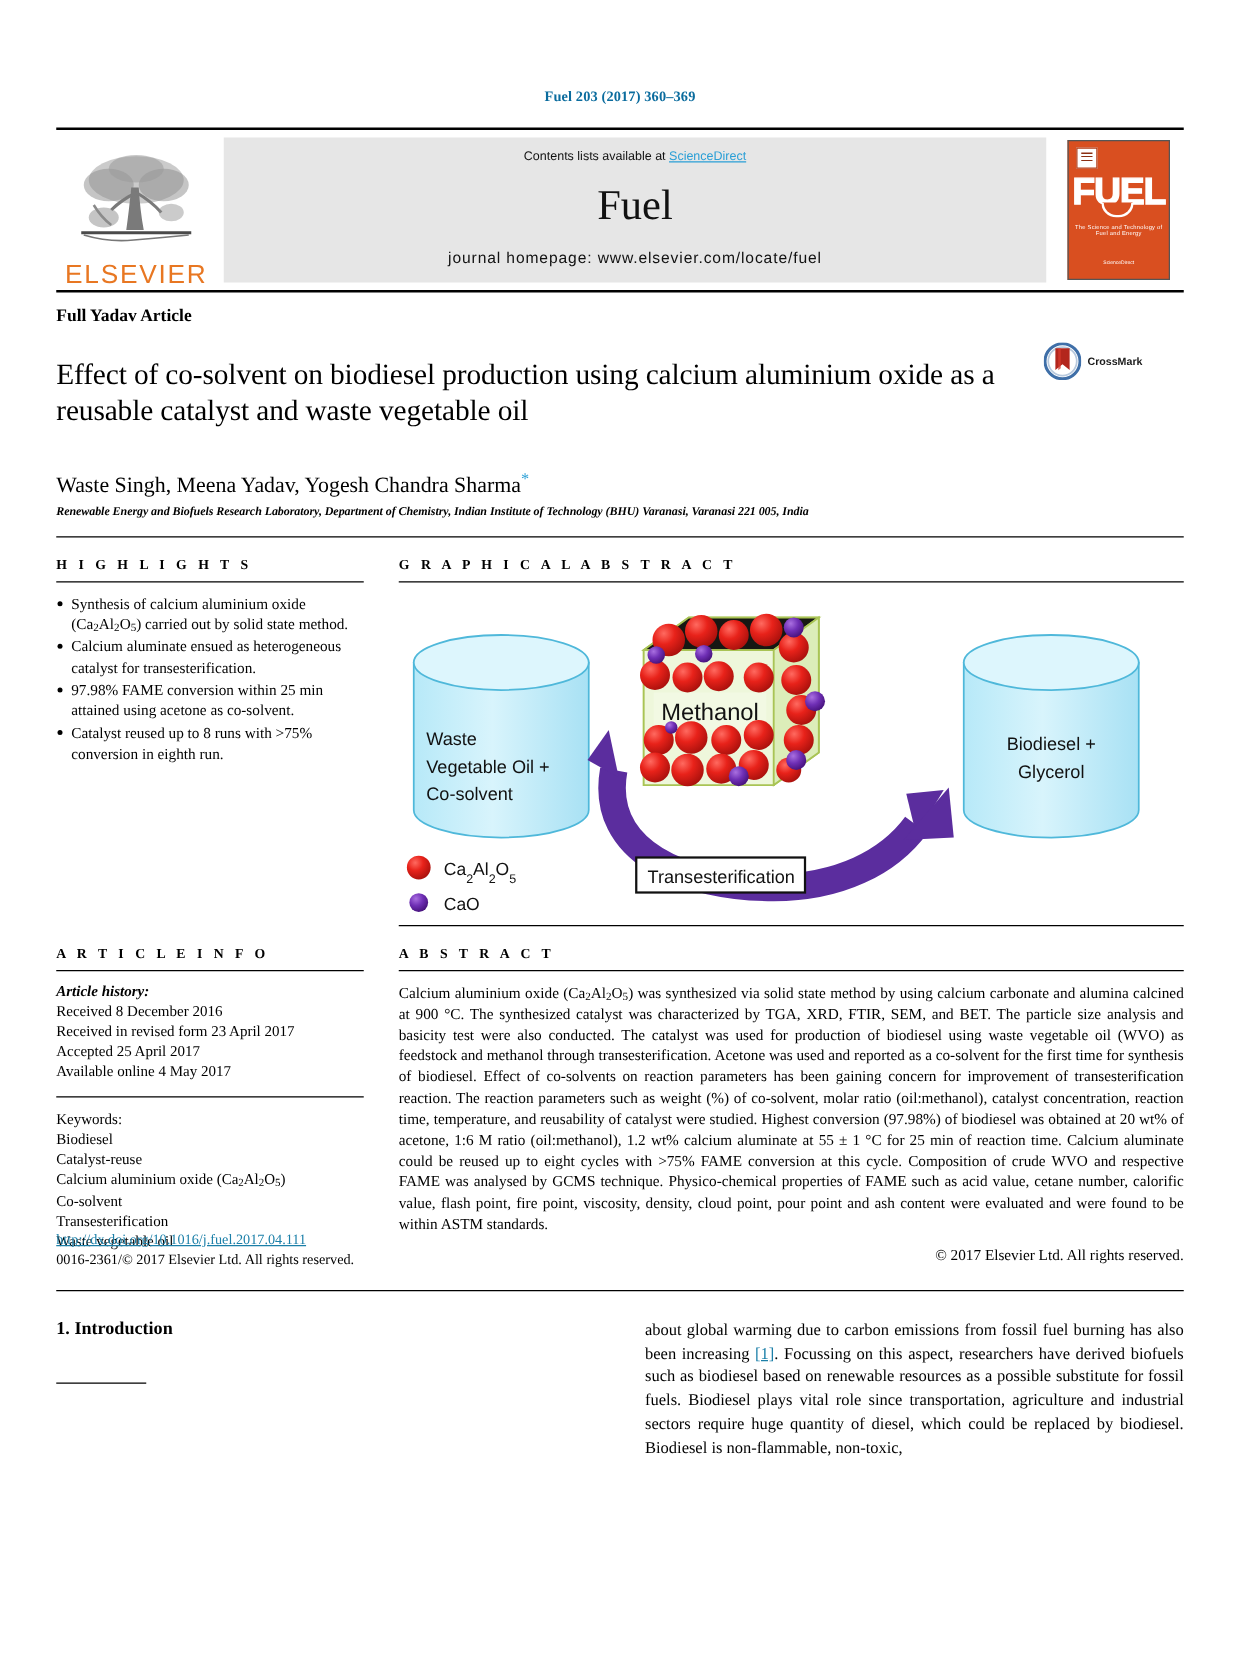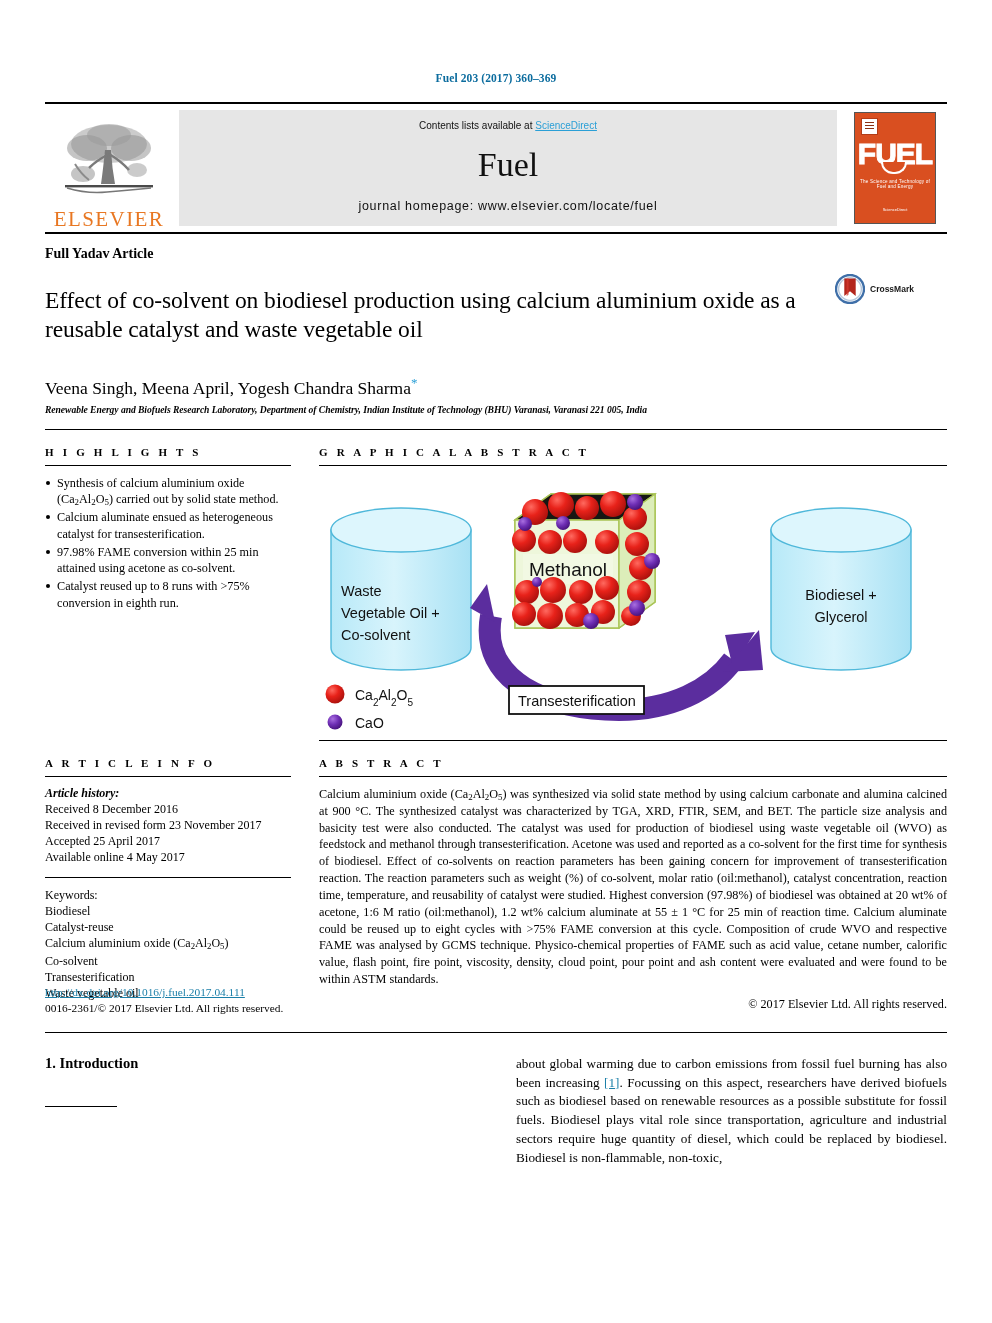--- a/index.html
+++ b/index.html
@@ -36,21 +36,21 @@
     height: 132px;
   }
   .elsevier-box {
     width: 128px; flex: 0 0 128px;
     display: flex; flex-direction: column;
     align-items: center; justify-content: flex-end;
     padding-bottom: 2px;
   }
   .tree-svg { display:block; }
   .elsevier-word {
-    font-family: Liberation Serif, serif;
+    font-family: Liberation Sans, sans-serif;
     color: #e87722;
     font-size: 21px;
     letter-spacing: 1.4px;
     line-height: 1;
     margin-top: 1px;
   }
   .center-box {
     flex: 1 1 auto;
     background: #e6e6e6;
     margin: 6px 6px 6px 6px;
@@ -289,21 +289,21 @@
         <circle cx="15" cy="15" r="14" fill="#fff" stroke="#3f6fa8" stroke-width="2.4"></circle>
         <circle cx="15" cy="15" r="11.4" fill="#fff" stroke="#b8c9dd" stroke-width="1.4"></circle>
         <path d="M9.3 4.6 h11.4 v17.3 l-5.7 -4.6 l-5.7 4.6 z" fill="#b3261d"></path>
         <path d="M11.6 4.6 h2.0 v16.0 l-2.0 1.6 z" fill="#d6392e" opacity=".75"></path>
       </svg>
       <span class="crossmark-word">CrossMark</span>
     </div>
   </div>
 
   <div class="authors">
-    <span>Veena Singh, Meena April, Yogesh Chandra Sharma</span><span class="star">*</span>
+    <span>Waste Singh, Meena Yadav, Yogesh Chandra Sharma</span><span class="star">*</span>
   </div>
   <div class="affil">Renewable Energy and Biofuels Research Laboratory, Department of Chemistry, Indian Institute of Technology (BHU) Varanasi, Varanasi 221 005, India</div>
 
   <div class="rule-thick"></div>
 
   <div class="zone">
     <div class="col-left">
       <div class="sec-head">H I G H L I G H T S</div>
       <div class="hr-mid"></div>
       <ul class="highlights">
@@ -419,21 +419,21 @@
     </div>
   </div>
 
   <div class="zone">
     <div class="col-left">
       <div class="sec-head">A R T I C L E   I N F O</div>
       <div class="hr-mid"></div>
       <div class="ai-block">
         <div class="ital">Article history:</div>
         <div>Received 8 December 2016</div>
-        <div>Received in revised form 23 November 2017</div>
+        <div>Received in revised form 23 April 2017</div>
         <div>Accepted 25 April 2017</div>
         <div>Available online 4 May 2017</div>
       </div>
       <div class="hr-mid" style="margin-top:12px"></div>
       <div class="kw-block">
         <div class="ital">Keywords:</div>
         <div>Biodiesel</div>
         <div>Catalyst-reuse</div>
         <div>Calcium aluminium oxide (Ca<sub>2</sub>Al<sub>2</sub>O<sub>5</sub>)</div>
         <div>Co-solvent</div>

